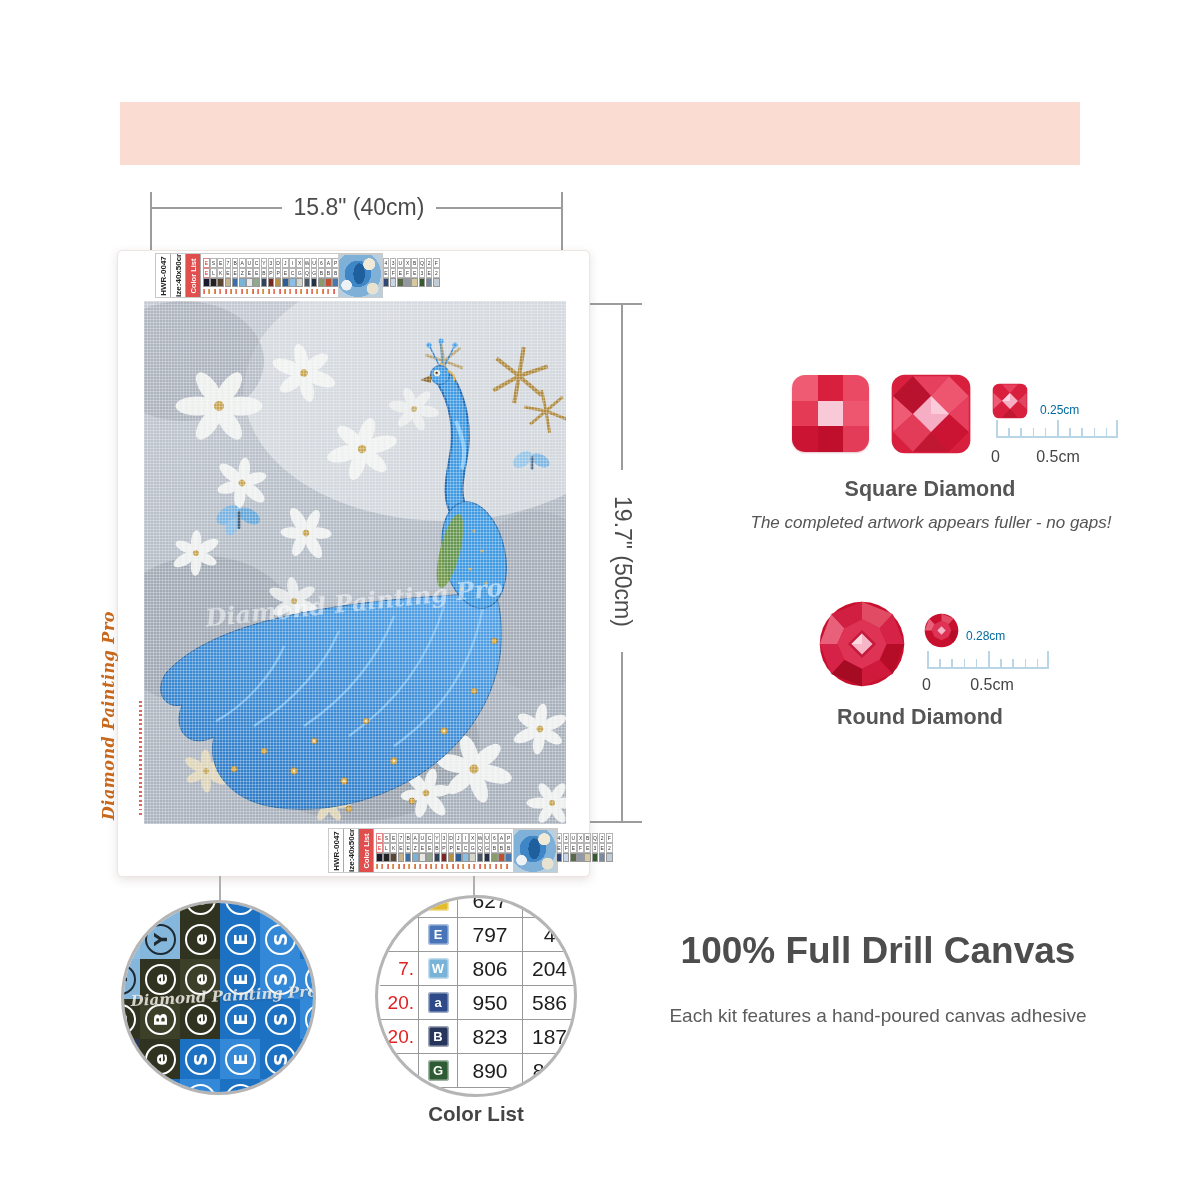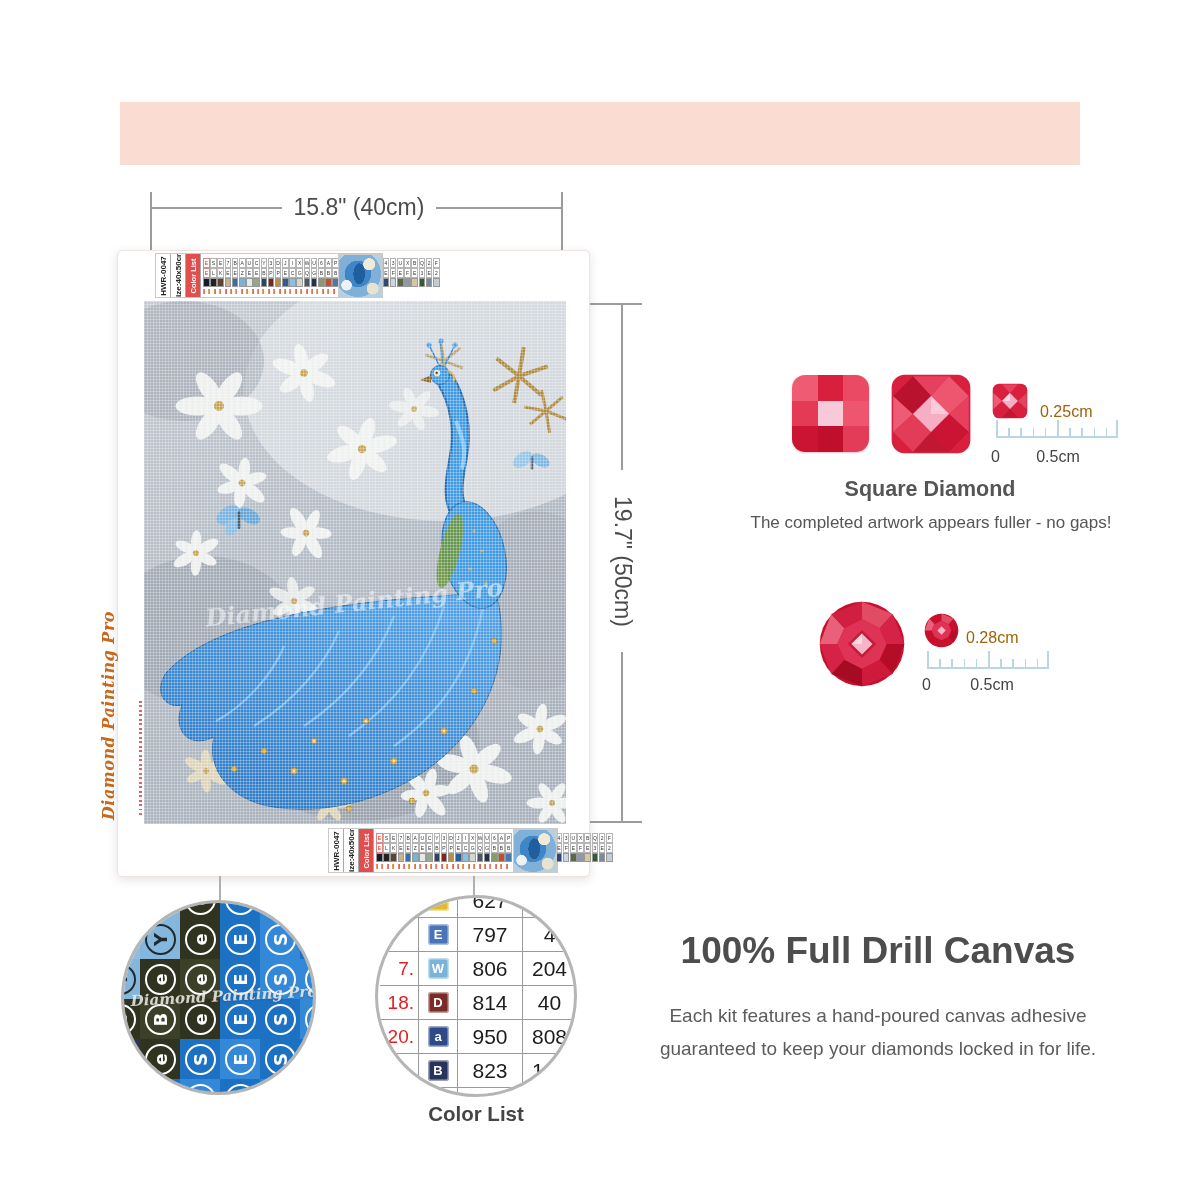--- a/index.html
+++ b/index.html
@@ -60,21 +60,21 @@
   
   .sq3{border-radius:13px;overflow:hidden;display:grid;grid-template-columns:1fr 1fr 1fr;grid-template-rows:1fr 1fr 1fr;
        box-shadow:0 1px 2px rgba(150,20,40,.25);}
   .sq3 i{display:block;}
   .h-section{color:#555;font-weight:700;font-size:21.5px;text-align:center;}
   .sub-section{color:#555;font-size:17px;text-align:center;}
   .ruler{height:16px;border-bottom:2px solid #b9d6e7;
     background:repeating-linear-gradient(90deg,#b9d6e7 0 1.4px,rgba(0,0,0,0) 1.4px 12.2px) bottom/100% 8px no-repeat;}
   .ruler .maj{position:absolute;bottom:0;width:2px;height:16px;background:#b9d6e7;}
   .ruler-lab{font-size:16px;color:#444;}
-  .mm-label{font-size:16px;color:#a16207;}
+  .mm-label{font-size:12px;color:#0369a1;}
 
   
   .inset-circle{border-radius:50%;border:3px solid #b5b5b5;overflow:hidden;background:#fff;box-sizing:border-box;}
   #sym-grid{position:absolute;left:-24px;top:-24px;display:grid;grid-template-columns:repeat(6,40px);grid-auto-rows:40px;}
   .sym-cell{display:flex;align-items:center;justify-content:center;}
   .sym-glyph{display:flex;align-items:center;justify-content:center;width:27px;height:27px;
     border-radius:50%;border:2.5px solid;font-weight:700;font-size:18px;transform:rotate(-90deg);
     font-family:"DejaVu Sans",sans-serif;}
   #sym-watermark{position:absolute;left:-10px;top:84px;width:220px;text-align:center;
     font-family:"DejaVu Serif",serif;font-style:italic;font-weight:700;font-size:15px;
@@ -534,21 +534,21 @@
   </svg>
   <div class="abs mm-label" style="left:1040px;top:403px;">0.25cm</div>
   <div class="abs ruler" style="left:996px;top:420px;width:122px;">
     <span class="maj" style="left:0;"></span>
       <span class="maj" style="left:50%;"></span>
       <span class="maj" style="right:0;"></span>
   </div>
   <div class="abs ruler-lab" style="left:991px;top:448px;">0</div>
   <div class="abs ruler-lab" style="left:1032px;top:448px;width:52px;text-align:center;">0.5cm</div>
   <div class="abs h-section" style="left:730px;top:477px;width:400px;">Square Diamond</div>
-  <div class="abs sub-section" style="left:700px;top:513px;width:462px;">The completed artwork appears fuller - no gaps!</div>
+  <div class="abs sub-section" style="left:700px;top:513px;width:462px;font-style:italic;">The completed artwork appears fuller - no gaps!</div>
 
   <svg class="abs" style="left:818px;top:600px;" width="88" height="88" viewBox="0 0 100 100">
     <circle cx="50" cy="50" r="48" fill="#c8102e"></circle>
     <polygon points="50,2 85,16 70,32 50,22" fill="#e14b64"></polygon>
     <polygon points="85,16 98,50 78,50 70,32" fill="#d62246"></polygon>
     <polygon points="98,50 85,84 70,68 78,50" fill="#b50d28"></polygon>
     <polygon points="85,84 50,98 50,78 70,68" fill="#cf1a3c"></polygon>
     <polygon points="50,98 15,84 30,68 50,78" fill="#a60b24"></polygon>
     <polygon points="15,84 2,50 22,50 30,68" fill="#d62246"></polygon>
     <polygon points="2,50 15,16 30,32 22,50" fill="#e8607a"></polygon>
@@ -567,20 +567,21 @@
     <polygon points="50,38 62,50 50,62 38,50" fill="#f6b6c8"></polygon>
   </svg>
   <div class="abs mm-label" style="left:966px;top:629px;">0.28cm</div>
   <div class="abs ruler" style="left:927px;top:651px;width:122px;">
     <span class="maj" style="left:0;"></span>
       <span class="maj" style="left:50%;"></span>
       <span class="maj" style="right:0;"></span>
   </div>
   <div class="abs ruler-lab" style="left:922px;top:676px;">0</div>
   <div class="abs ruler-lab" style="left:966px;top:676px;width:52px;text-align:center;">0.5cm</div>
+  <div class="abs h-section" style="left:720px;top:705px;width:400px;">Round Diamond</div>
 
   <div class="abs inset-circle" style="left:121px;top:900px;width:195px;height:195px;">
     <div id="sym-grid">
         <div class="sym-cell" style="background: rgb(133, 183, 221);">
           <span class="sym-glyph" style="color: rgb(30, 42, 48); border-color: rgb(30, 42, 48);">W</span>
         </div>
         <div class="sym-cell" style="background: rgb(133, 183, 221);">
           <span class="sym-glyph" style="color: rgb(30, 42, 48); border-color: rgb(30, 42, 48);">Y</span>
         </div>
         <div class="sym-cell" style="background: rgb(48, 51, 31);">
@@ -709,34 +710,26 @@
         </div>
         <div class="ct-row">
           <div class="ct-num">7.</div>
           <div class="ct-sym">
             <span class="chip" style="background: rgb(122, 179, 216);">W</span>
           </div>
           <div class="ct-code">806</div>
           <div class="ct-count">204</div>
         </div>
         <div class="ct-row">
-          <div class="ct-num">18.</div>
-          <div class="ct-sym">
-            <span class="chip" style="background: rgb(122, 42, 40);">D</span>
-          </div>
-          <div class="ct-code">814</div>
-          <div class="ct-count">40</div>
-        </div>
-        <div class="ct-row">
           <div class="ct-num">20.</div>
           <div class="ct-sym">
             <span class="chip" style="background: rgb(46, 74, 136);">a</span>
           </div>
           <div class="ct-code">950</div>
-          <div class="ct-count">808</div>
+          <div class="ct-count">586</div>
         </div>
         <div class="ct-row">
           <div class="ct-num">20.</div>
           <div class="ct-sym">
             <span class="chip" style="background: rgb(39, 53, 92);">B</span>
           </div>
           <div class="ct-code">823</div>
           <div class="ct-count">187</div>
         </div>
         <div class="ct-row">
@@ -746,15 +739,14 @@
           </div>
           <div class="ct-code">890</div>
           <div class="ct-count">811</div>
         </div>
       </div>
   </div>
   <div class="abs inset-label" style="left:375px;top:1102px;width:202px;">Color List</div>
 
   <div class="abs" id="fd-head" style="left:628px;top:930px;width:500px;">100% Full Drill Canvas</div>
   <div class="abs fd-line" style="left:618px;top:1005px;width:520px;">Each kit features a hand-poured canvas adhesive</div>
-  <div class="abs fd-line" style="left:618px;top:1038px;width:520px;">guaranteed to keep your diamonds locked in for life.</div>
 
 </div>
 
 </body></html>

